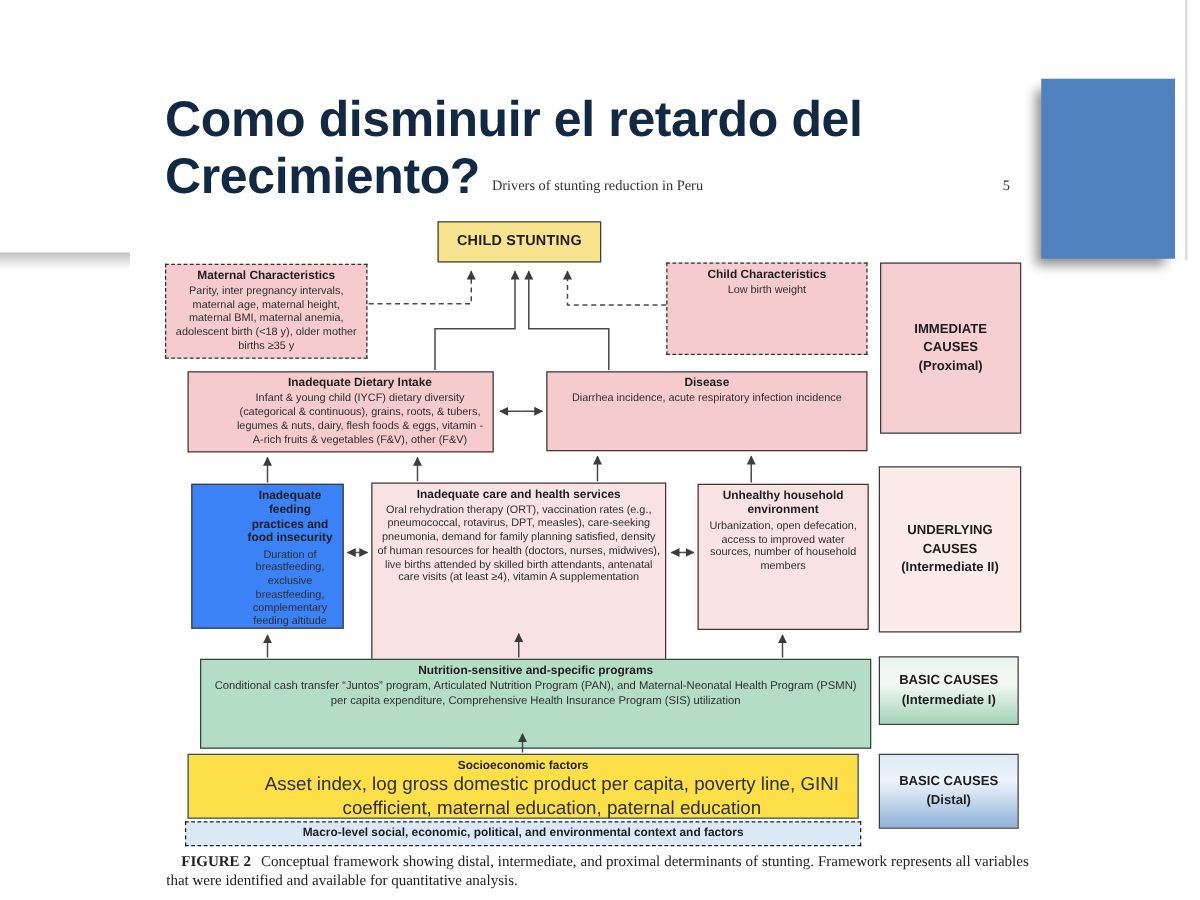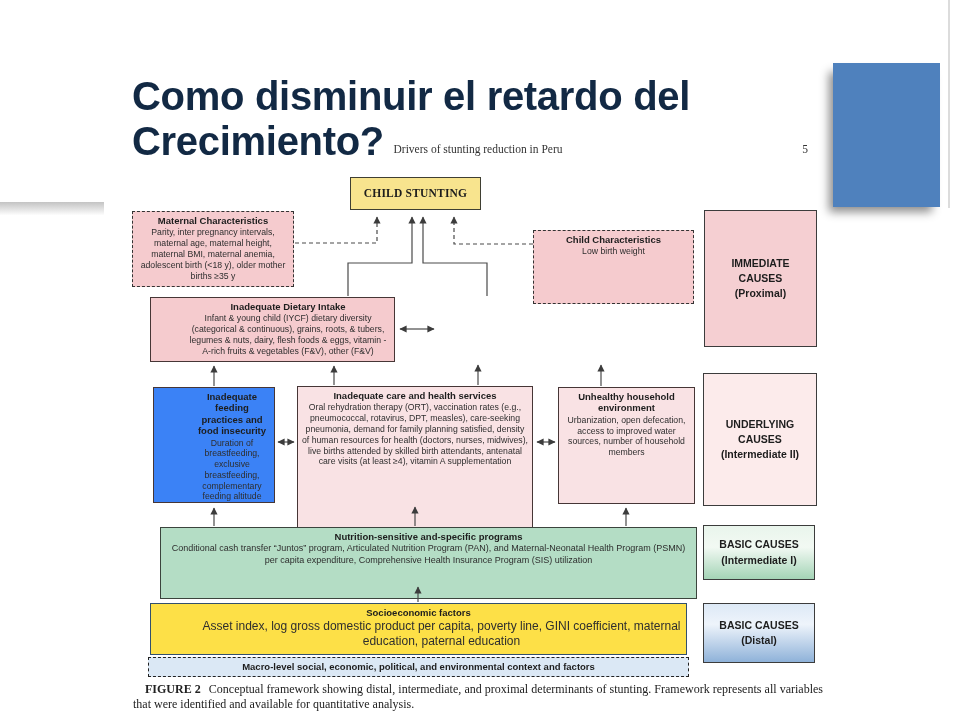--- a/index.html
+++ b/index.html
@@ -23,44 +23,44 @@
 
   
   .dbox{position:absolute;box-sizing:border-box;display:flex;flex-direction:column;
         justify-content:flex-start;align-items:center;text-align:center;padding:3px 4px;}
   .dbox .bt{font-weight:700;font-size:9.5px;color:#1d1d1d;line-height:1.2;}
   .dbox .bb{font-size:8.7px;color:#2e2e2e;line-height:1.24;margin-top:1px;}
   .vcenter{justify-content:center;}
   .sideLabel .bt{font-size:10.5px;line-height:1.45;}
 
   #b-stunting{left:350px;top:177px;width:131px;height:33px;background:#f8e48e;
-              border:1.6px solid #3f3f33;justify-content:center;font-family:Liberation Serif, serif;}
+              border:1.6px solid #3f3f33;justify-content:center;}
   #b-stunting .bt{font-size:11.5px;letter-spacing:0.2px;}
 
   #b-maternal{left:132px;top:211px;width:162px;height:76px;background:#f5cbce;border:1.7px dashed #333;}
-  #b-child{left:533px;top:210px;width:161px;height:74px;background:#f5cbce;border:1.7px dashed #333;margin-top:20px;}
+  #b-child{left:533px;top:210px;width:161px;height:74px;background:#f5cbce;border:1.7px dashed #333;}
 
   #b-immediate{left:704px;top:210px;width:113px;height:137px;background:#f5cfd2;border:1.6px solid #3c3c3c;}
   #b-underlying{left:703px;top:373px;width:114px;height:133px;background:#fcebeb;border:1.6px solid #3c3c3c;}
   #b-basic1{left:703px;top:525px;width:112px;height:55px;border:1.6px solid #3c3c3c;
             background:linear-gradient(to bottom,#e9f5ec 0%,#f2f9f3 40%,#a4d4b6 100%);}
   #b-basic2{left:703px;top:603px;width:112px;height:60px;border:1.6px solid #3c3c3c;
             background:linear-gradient(to bottom,#dde9f6 0%,#eef4fb 35%,#8fb2d9 100%);}
 
   #b-dietary{left:150px;top:297px;width:245px;height:65px;background:#f5cbce;border:1.6px solid #463636;padding-left:35px;}
   #b-disease{left:437px;top:297px;width:257px;height:64px;background:#f5cbce;border:1.6px solid #463636;}
 
   #b-feeding{left:153px;top:387px;width:122px;height:116px;background:#3b82f6;border:1.6px solid #463636;padding-left:40px;}
   #b-care{left:297px;top:386px;width:236px;height:144px;background:#f9e2e4;border:1.6px solid #463636;}
   #b-household{left:558px;top:387px;width:137px;height:117px;background:#f9e2e4;border:1.6px solid #463636;}
 
   #b-programs{left:150px;top:527px;width:537px;height:72px;background:#b4ddc5;border:1.6px solid #3b443d;margin-left:10px;}
   #b-programs .bb{font-size:9px;}
   #b-socio{left:150px;top:603px;width:537px;height:52px;background:#fde047;border:1.6px solid #32506e;}
-  #b-socio .bb{font-size:12px;margin-left:46px;}
+  #b-socio .bb{font-size:15px;margin-left:46px;}
   #b-macro{left:148px;top:657px;width:541px;height:20px;background:#dbe8f5;border:1.8px dashed #222;
            justify-content:center;}
   #b-macro .bt{font-size:9.5px;}
 
   
   #connectors{position:absolute;left:0;top:0;width:960px;height:720px;pointer-events:none;}
 
   
   .caption{position:absolute;left:133px;top:682px;width:690px;font-family:"Liberation Serif",serif;
            font-size:12px;line-height:1.28;color:#222;text-align:justify;text-indent:12px;}
@@ -96,20 +96,24 @@
   <div class="dbox vcenter sideLabel" id="b-immediate">
     <span class="bt">IMMEDIATE CAUSES</span>
     <span class="bt">(Proximal)</span>
   </div>
 
   <div class="dbox" id="b-dietary">
     <span class="bt">Inadequate Dietary Intake</span>
     <span class="bb">Infant &amp; young child (IYCF) dietary diversity (categorical &amp; continuous), grains, roots, &amp; tubers, legumes &amp; nuts, dairy, flesh foods &amp; eggs, vitamin -A-rich fruits &amp; vegetables (F&amp;V), other (F&amp;V)</span>
   </div>
 
+  <div class="dbox" id="b-disease">
+    <span class="bt">Disease</span>
+    <span class="bb">Diarrhea incidence, acute respiratory infection incidence</span>
+  </div>
 
   <div class="dbox" id="b-feeding">
     <span class="bt">Inadequate feeding practices and food insecurity</span>
     <span class="bb">Duration of breastfeeding, exclusive breastfeeding, complementary feeding altitude</span>
   </div>
 
   <div class="dbox" id="b-care">
     <span class="bt">Inadequate care and health services</span>
     <span class="bb">Oral rehydration therapy (ORT), vaccination rates (e.g., pneumococcal, rotavirus, DPT, measles), care-seeking pneumonia, demand for family planning satisfied, density of human resources for health (doctors, nurses, midwives), live births attended by skilled birth attendants, antenatal care visits (at least ≥4), vitamin A supplementation</span>
   </div>

